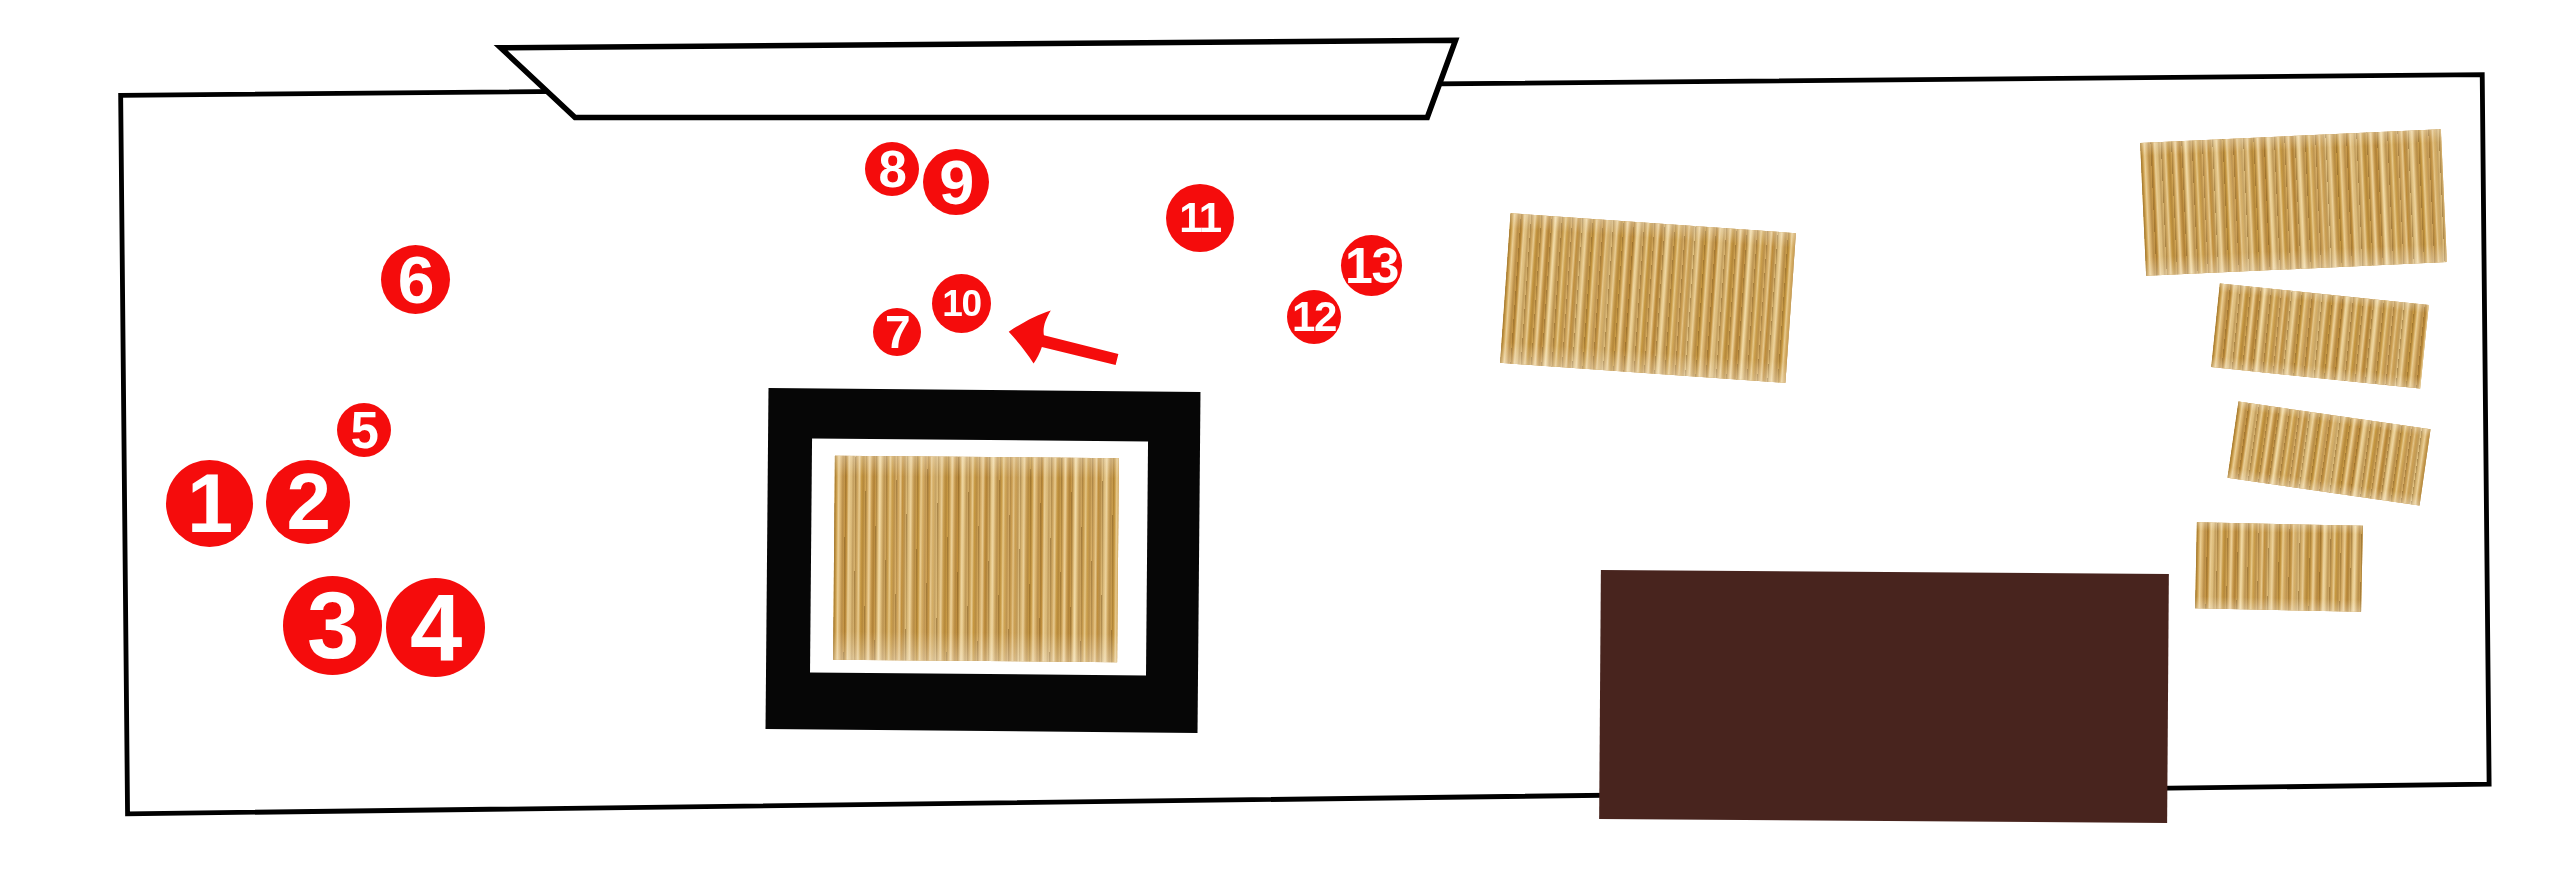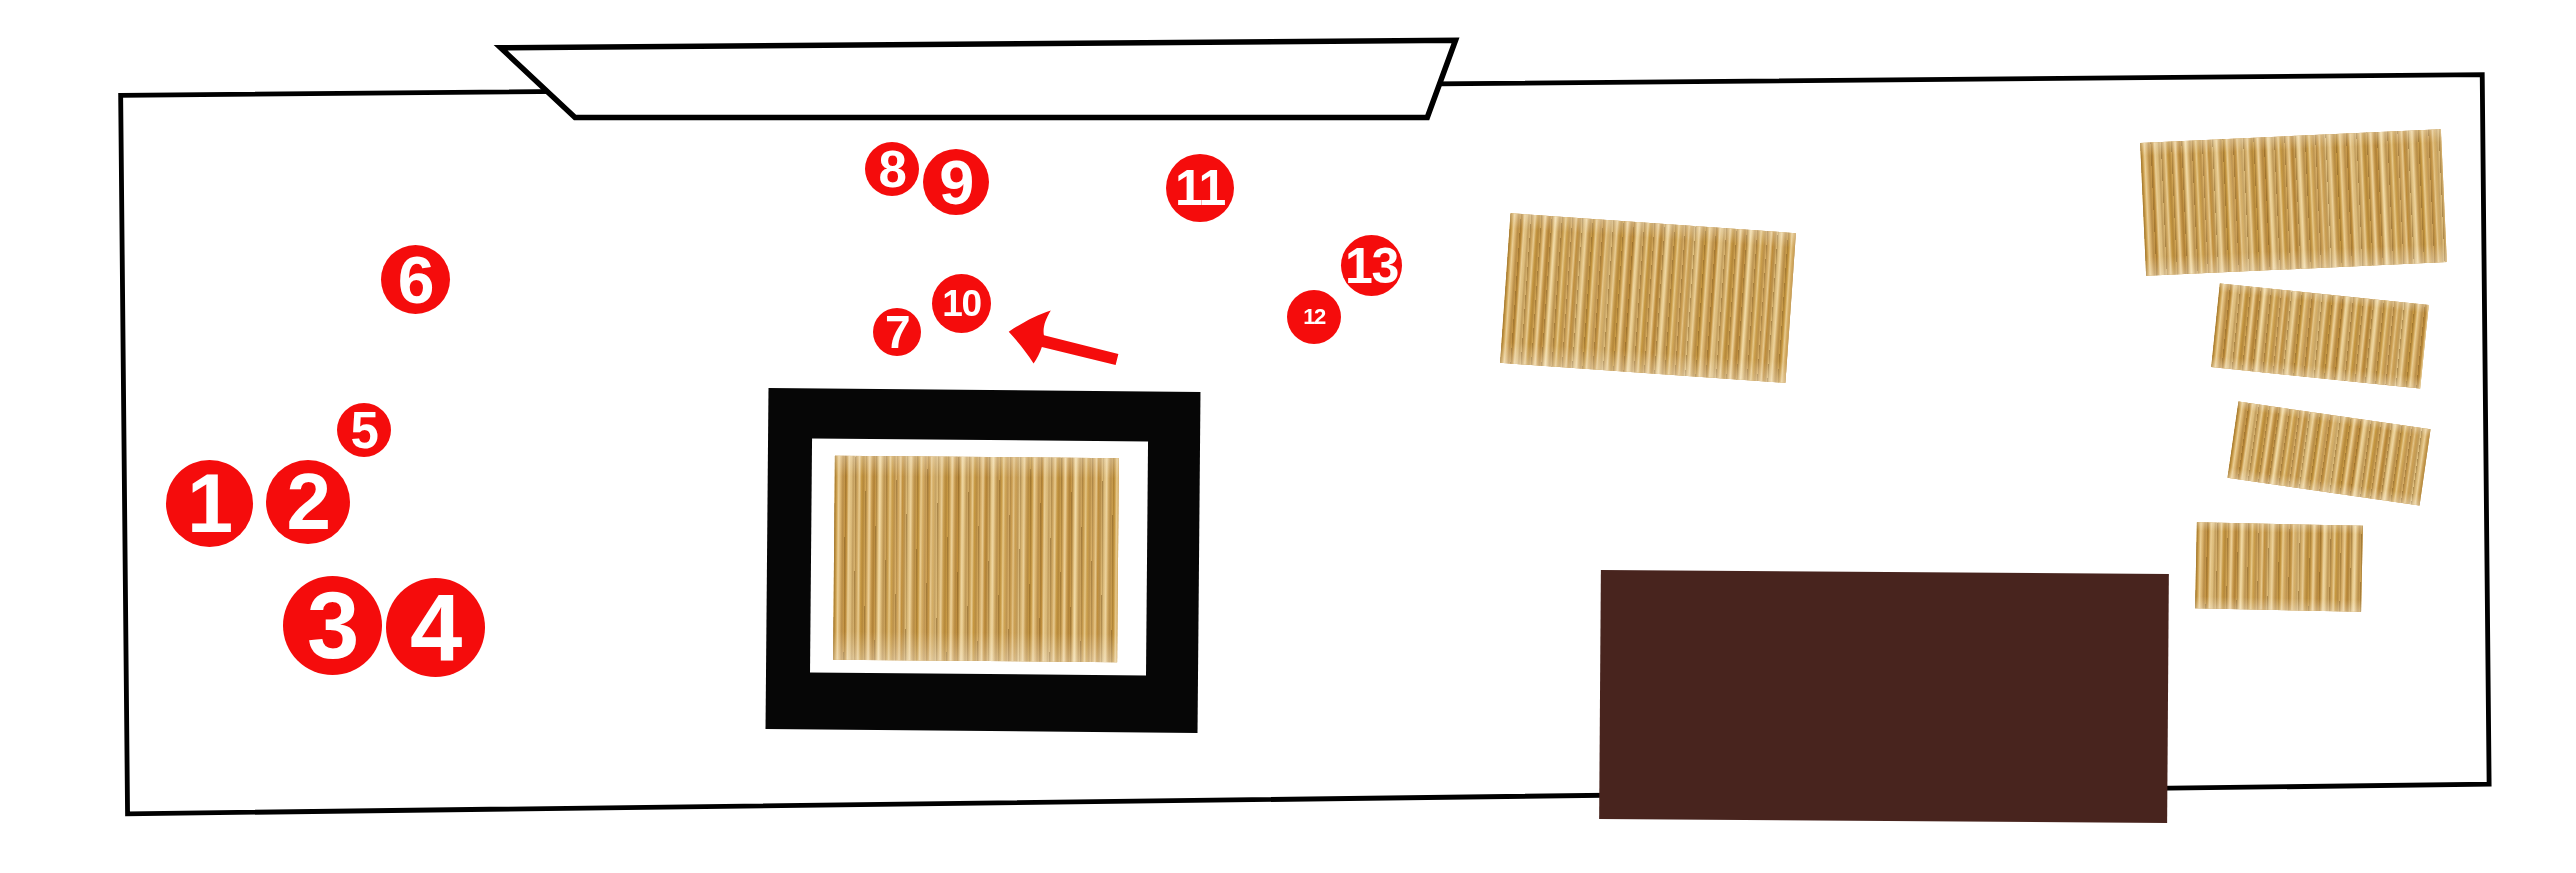--- a/index.html
+++ b/index.html
@@ -94,19 +94,19 @@
       <div class="marker" style="left: 166px; top: 460px; height: 87px; width: 87px; font-size: 83px;">1</div>
       <div class="marker" style="left: 266px; top: 460px; height: 84px; width: 84px; font-size: 80px;">2</div>
       <div class="marker" style="left: 283px; top: 576px; height: 99px; width: 99px; font-size: 94px;">3</div>
       <div class="marker" style="left: 386px; top: 578px; height: 99px; width: 99px; font-size: 94px;">4</div>
       <div class="marker" style="left: 337px; top: 403px; height: 54px; width: 54px; font-size: 51px;">5</div>
       <div class="marker" style="left: 381px; top: 245px; height: 69px; width: 69px; font-size: 66px;">6</div>
       <div class="marker" style="left: 873px; top: 308px; height: 48px; width: 48px; font-size: 46px;">7</div>
       <div class="marker" style="left: 865px; top: 142px; height: 54px; width: 54px; font-size: 51px;">8</div>
       <div class="marker" style="left: 923px; top: 149px; height: 66px; width: 66px; font-size: 63px;">9</div>
       <div class="marker" style="left: 932px; top: 274px; height: 59px; width: 59px; font-size: 37px;">10</div>
-      <div class="marker" style="left: 1166px; top: 154px; height: 68px; width: 68px; font-size: 50px;">11</div>
-      <div class="marker" style="left: 1287px; top: 290px; height: 54px; width: 54px; font-size: 22px;">12</div>
+      <div class="marker" style="left: 1166px; top: 184px; height: 68px; width: 68px; font-size: 42px;">11</div>
+      <div class="marker" style="left: 1287px; top: 290px; height: 54px; width: 54px; font-size: 42px;">12</div>
       <div class="marker" style="left: 1341px; top: 235px; height: 61px; width: 61px; font-size: 50px;">13</div>
     </div>
 
 </div>
 
 
 </body></html>

